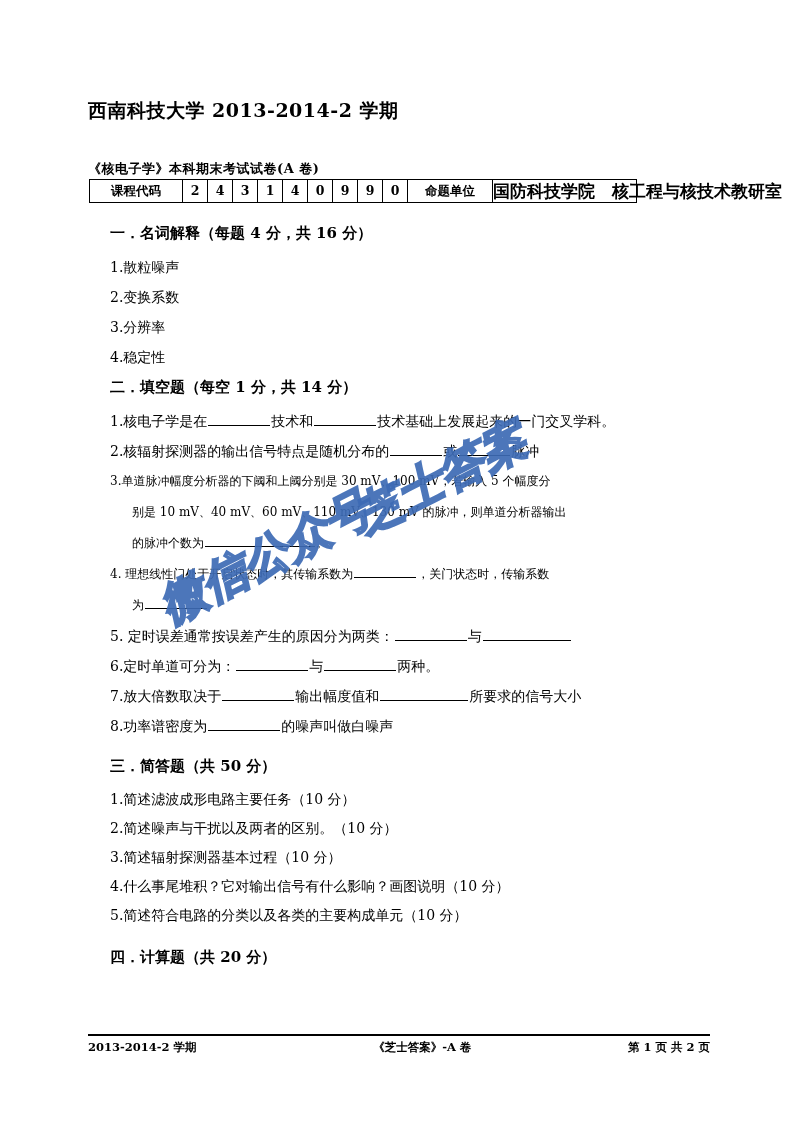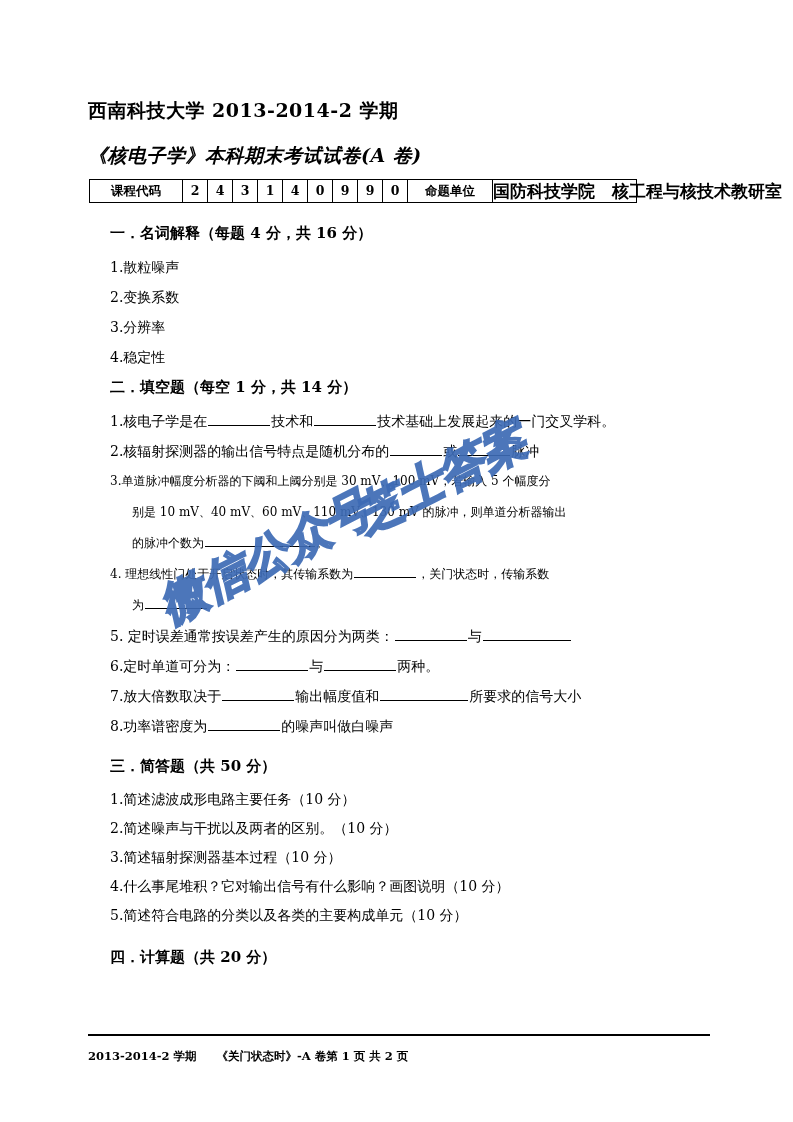--- a/index.html
+++ b/index.html
@@ -32,27 +32,26 @@
     text-align: left;
   }
   .doc-title-1 {
     font-size: 19px;
     font-weight: bold;
     letter-spacing: 0.5px;
     line-height: 28px;
     white-space: nowrap;
   }
   .doc-title-2 {
-    font-size: 19px;
+    font-size: 13px;
     font-weight: bold;
     letter-spacing: 0.5px;
     line-height: 28px;
-    margin-top: 17px;
-    white-space: nowrap;
-    font-style: italic;
+    margin-top: 31px;
+    white-space: nowrap;
   }
 
   
   .code-table {
     position: absolute;
     left: 89px;
     top: 179px;
     width: 548px;
     border-collapse: collapse;
     table-layout: fixed;
@@ -131,25 +130,25 @@
     top: 1034px;
     width: 622px;
     border-top: 2px solid #000000;
   }
   .footer {
     position: absolute;
     left: 88px;
     top: 1040px;
     width: 622px;
     display: flex;
+    justify-content: space-between;
     align-items: center;
     font-size: 11.5px;
     font-weight: bold;
     white-space: nowrap;
-    margin-top: 9px;
   }
   .footer-center { margin-left: 20px; }
 
   
   .watermark {
     position: absolute;
     left: 170px;
     top: 455px;
     width: 450px;
     height: 190px;
@@ -256,17 +255,17 @@
   <div class="watermark">
     <svg width="450" height="190" viewBox="0 0 450 190" xmlns="http://www.w3.org/2000/svg">
       <text class="wm-text" x="0" y="168" transform="rotate(-27 0 168)">微信公众号：</text>
       <text class="wm-text" x="196" y="78" transform="rotate(-27 196 78)">芝士答案</text>
     </svg>
   </div>
 
   <div class="footer-rule"></div>
   <div class="footer">
     <span>2013-2014-2 学期</span>
-    <span class="footer-center">《关门状态时》-A 卷</span>
+    <span class="footer-center">《芝士答案》-A 卷</span>
     <span>第 1 页  共 2 页</span>
   </div>
 
 </div>
 
 </body></html>

